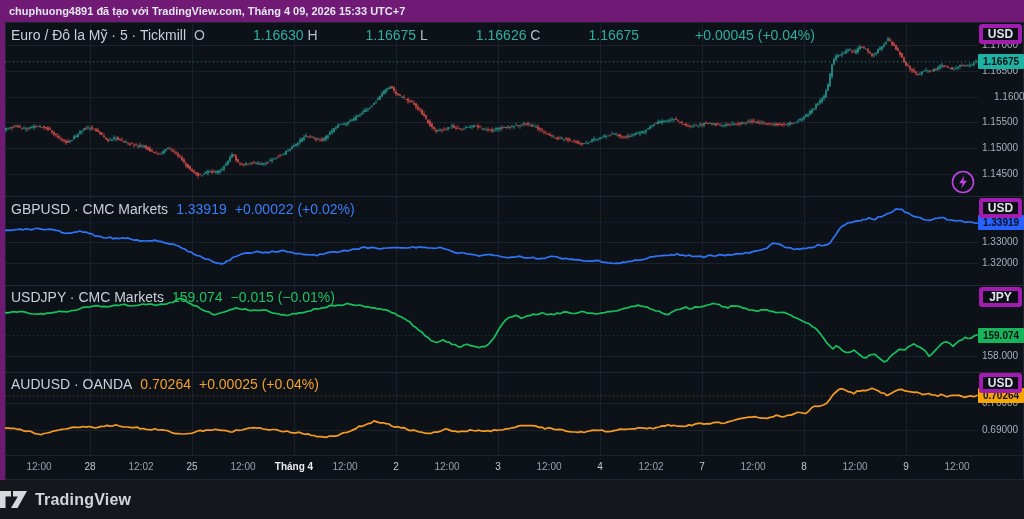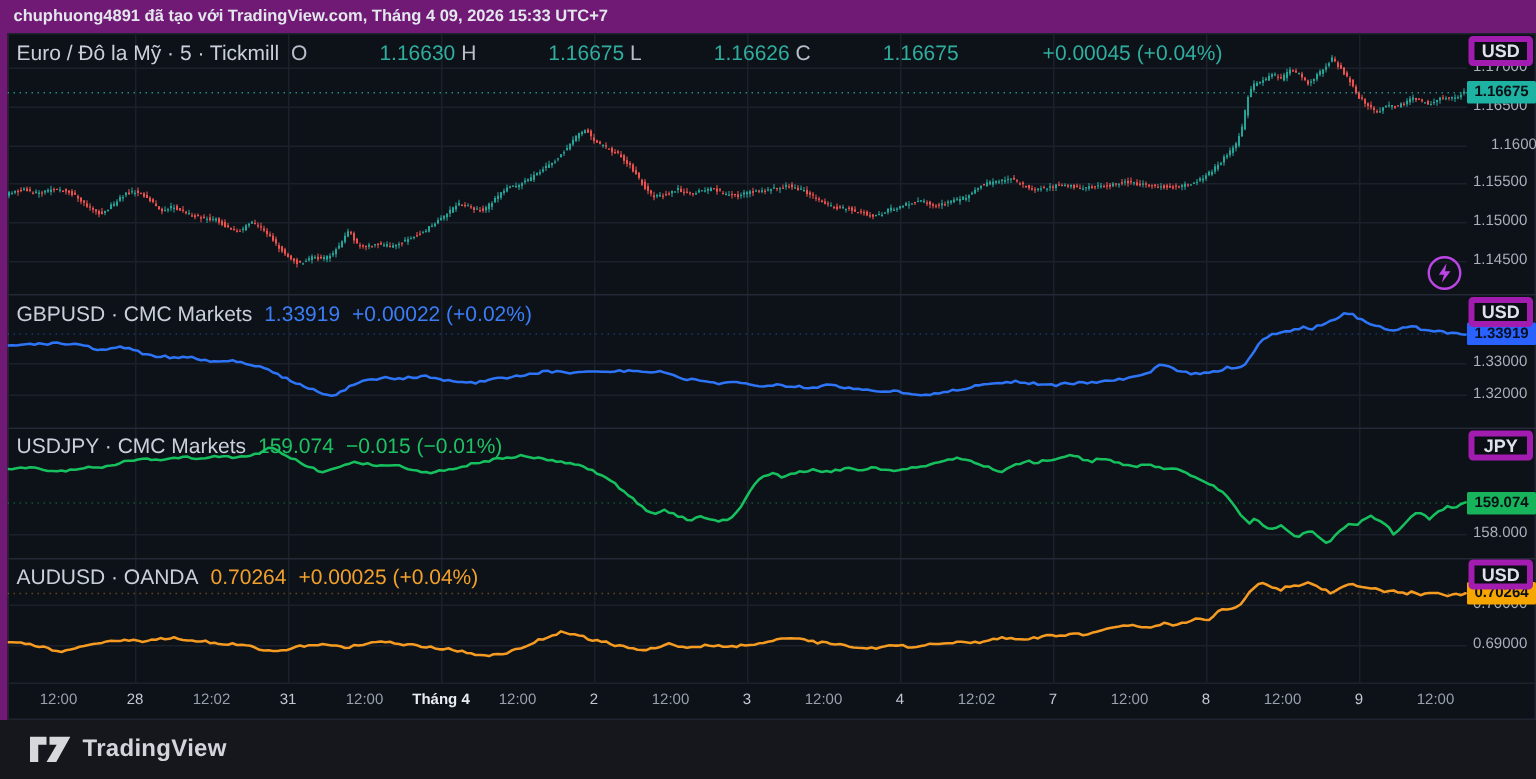--- a/index.html
+++ b/index.html
@@ -23,21 +23,21 @@
           display:flex;align-items:center;justify-content:center;z-index:6;border-radius:1px;}
   .tick{position:absolute;left:977px;font-size:10px;line-height:12px;color:#a9afbb;z-index:4;}
   .dotrow{position:absolute;left:975px;top:278px;color:#454b58;font-size:9px;letter-spacing:1.5px;z-index:4;}
   .price-axis{position:absolute;left:973px;top:0;width:46px;height:433px;z-index:2;cursor:ns-resize;}
   .time-axis{position:absolute;left:0;top:433px;width:973px;height:40px;z-index:2;cursor:ew-resize;}
   .time-label{position:absolute;top:6px;width:60px;text-align:center;font-size:10px;color:#9aa1ae;}
   .time-label.day{color:#c3c8d2;}
   .time-label.month{color:#e9ecf2;font-weight:700;}
   .flash{position:absolute;left:944px;top:146px;z-index:8;cursor:pointer;}
   .footer{position:absolute;left:0;top:480px;width:1024px;height:39px;display:flex;align-items:center;
-          padding-left:20px;box-sizing:border-box;background:#15171d;}
+          box-sizing:border-box;background:#15171d;}
   .brand{margin-left:8px;font-size:16px;font-weight:700;color:#d2d5db;letter-spacing:0.2px;}
 </style>
 </head>
 <body>
 
 <div class="screen">
 
   <div class="topbar">
     <span>chuphuong4891 đã tạo với TradingView.com, Tháng 4 09, 2026 15:33 UTC+7</span>
   </div>
@@ -1111,21 +1111,21 @@
     <div class="price-label" style="top:306px;background:#17b45c">159.074</div>
     <div class="price-label" style="top:366px;background:#f7a600">0.70264</div>
 
     <div class="dotrow">········</div>
 
     <div class="price-axis"></div>
     <div class="time-axis" id="time-axis">
         <div class="time-label" style="left: 4px;">12:00</div>
         <div class="time-label day" style="left: 55px;">28</div>
         <div class="time-label" style="left: 106px;">12:02</div>
-        <div class="time-label day" style="left: 157px;">31</div>
+        <div class="time-label day" style="left: 157px;">25</div>
         <div class="time-label" style="left: 208px;">12:00</div>
         <div class="time-label month" style="left: 259px;">Tháng 4</div>
         <div class="time-label" style="left: 310px;">12:00</div>
         <div class="time-label day" style="left: 361px;">2</div>
         <div class="time-label" style="left: 412px;">12:00</div>
         <div class="time-label day" style="left: 463px;">3</div>
         <div class="time-label" style="left: 514px;">12:00</div>
         <div class="time-label day" style="left: 565px;">4</div>
         <div class="time-label" style="left: 616px;">12:02</div>
         <div class="time-label day" style="left: 667px;">7</div>

